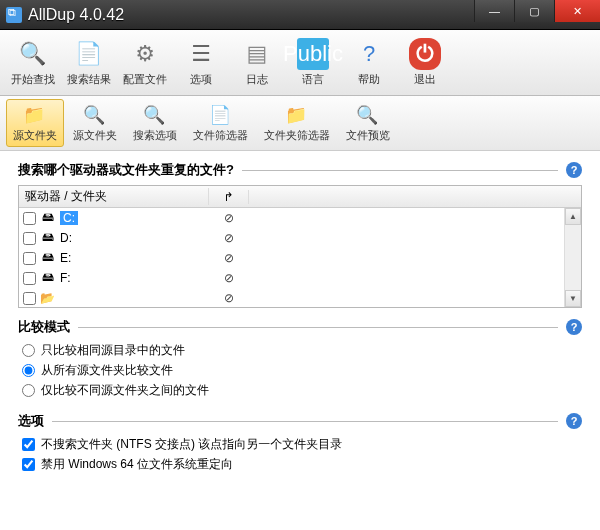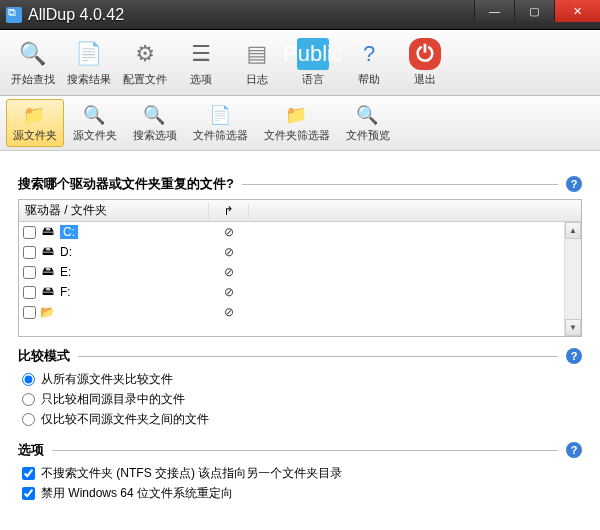--- a/index.html
+++ b/index.html
@@ -13,26 +13,26 @@
 .winbtn.close{background:linear-gradient(#e8443a,#c42b1c);width:46px}
 .toolbar{background:linear-gradient(#fdfdfd,#e6e6e6);border-bottom:1px solid #bbb;padding:4px 6px;display:flex;gap:2px}
 .tbtn{display:flex;flex-direction:column;align-items:center;justify-content:flex-start;min-width:54px;padding:3px 4px;border:1px solid transparent;border-radius:3px;cursor:pointer}
 .tbtn .ico{width:32px;height:32px;margin-bottom:2px;display:flex;align-items:center;justify-content:center;font-size:22px}
 .tbtn .lbl{font-size:11px;color:#333}
 .subbar{background:linear-gradient(#fdfdfd,#e8e8e8);border-bottom:1px solid #ccc;padding:3px 6px;display:flex;gap:2px}
 .sbtn{display:flex;flex-direction:column;align-items:center;min-width:56px;padding:3px 6px;border:1px solid transparent;border-radius:3px;cursor:pointer}
 .sbtn.active{background:linear-gradient(#fff2c8,#ffd96a);border-color:#d8b13a}
 .sbtn .ico{width:28px;height:24px;display:flex;align-items:center;justify-content:center;font-size:18px;margin-bottom:1px}
 .sbtn .lbl{font-size:11px;color:#333}
-.content{padding:18px 18px 6px;overflow:auto}
+.content{padding:4px 18px 6px;overflow:auto}
 .section-hd{display:flex;align-items:center;margin:6px 0 6px}
 .section-hd .htxt{font-weight:bold;font-size:13px;color:#000}
 .section-hd .line{flex:1;height:1px;background:#bbb;margin:0 8px}
 .help{width:16px;height:16px;border-radius:8px;background:#3a7fd5;color:#fff;font-size:11px;display:flex;align-items:center;justify-content:center;cursor:pointer;font-weight:bold}
-.tablewrap{border:1px solid #b8b8b8;background:#fff;height:138px;overflow:hidden;position:relative}
+.tablewrap{border:1px solid #b8b8b8;background:#fff;height:123px;overflow:hidden;position:relative}
 .thead{display:flex;background:linear-gradient(#fbfbfb,#e9e9e9);border-bottom:1px solid #ccc;height:22px;align-items:center}
 .thead .col1{width:190px;padding-left:6px;border-right:1px solid #ddd}
 .thead .col2{width:40px;text-align:center;border-right:1px solid #ddd}
 .tbody{overflow:auto}
 .trow{display:flex;align-items:center;height:20px;padding-left:4px}
 .trow.sel .dlabel{background:#3399ff;color:#fff;padding:0 3px}
 .trow input[type=checkbox]{margin-right:4px}
 .dicon{width:16px;height:14px;margin-right:4px;display:inline-flex;align-items:center;justify-content:center;font-size:12px}
 .dlabel{font-size:12px}
 .trow .c1{width:186px;display:flex;align-items:center}
@@ -182,26 +182,26 @@
 
   <div class="spacer"></div>
 
   <div class="section-hd">
     <span class="htxt">比较模式</span>
     <span class="line"></span>
     <span class="help">?</span>
   </div>
   <div id="compare">
       <label class="radio-row">
+        <input type="radio" name="cmp" style="">
+        <span>只比较相同源目录中的文件</span>
+      </label>
+      <label class="radio-row">
         <input type="radio" name="cmp" checked="" style="">
         <span>从所有源文件夹比较文件</span>
-      </label>
-      <label class="radio-row">
-        <input type="radio" name="cmp" style="">
-        <span>只比较相同源目录中的文件</span>
       </label>
       <label class="radio-row">
         <input type="radio" name="cmp" style="">
         <span>仅比较不同源文件夹之间的文件</span>
       </label>
     </div>
 
   <div class="spacer"></div>
 
   <div class="section-hd">

